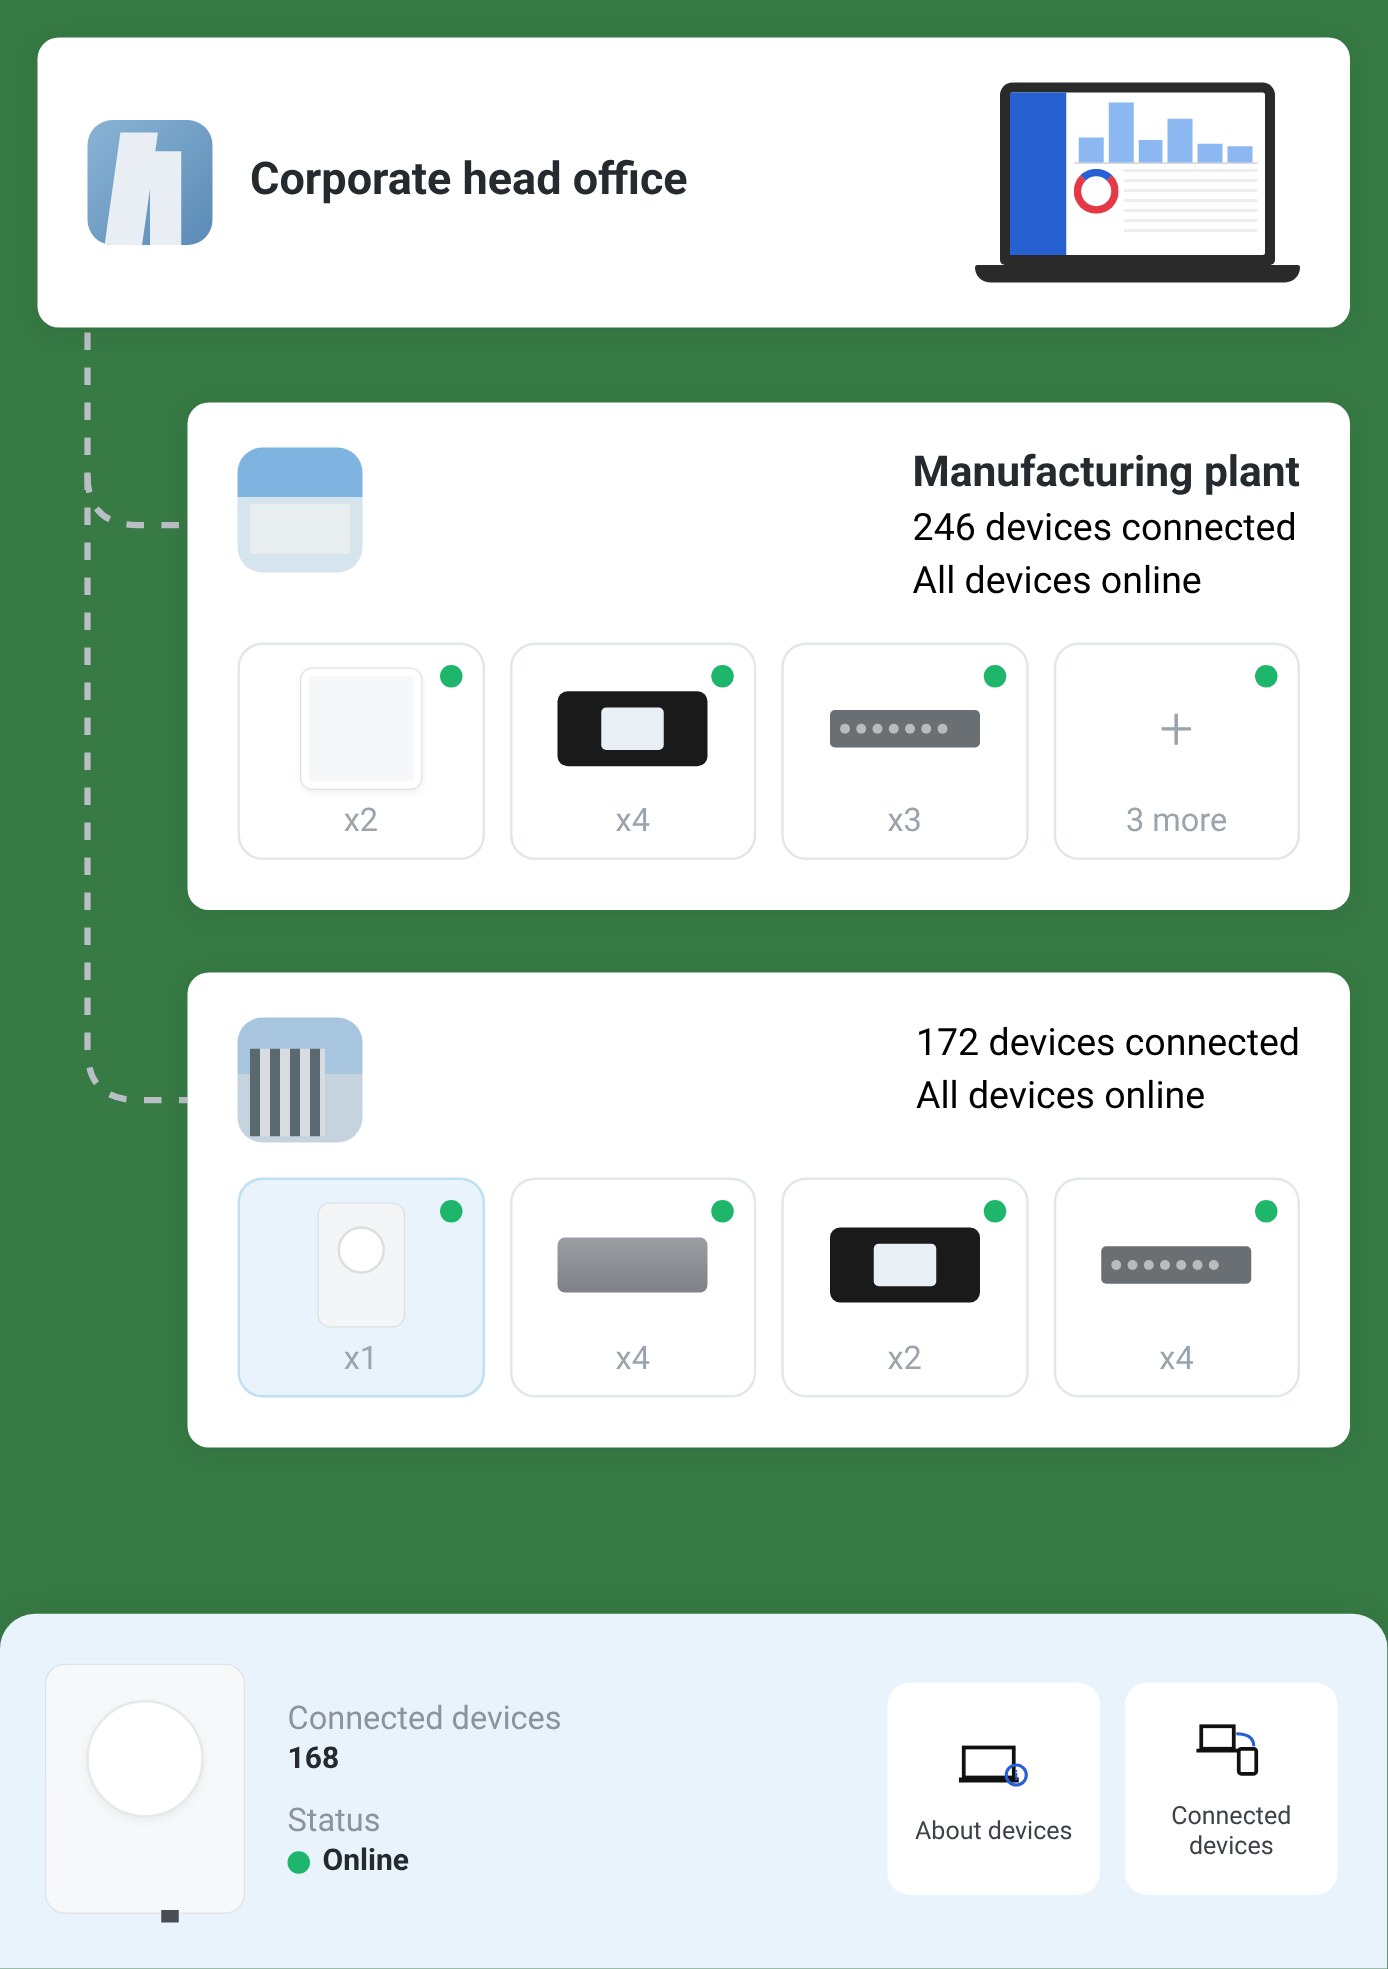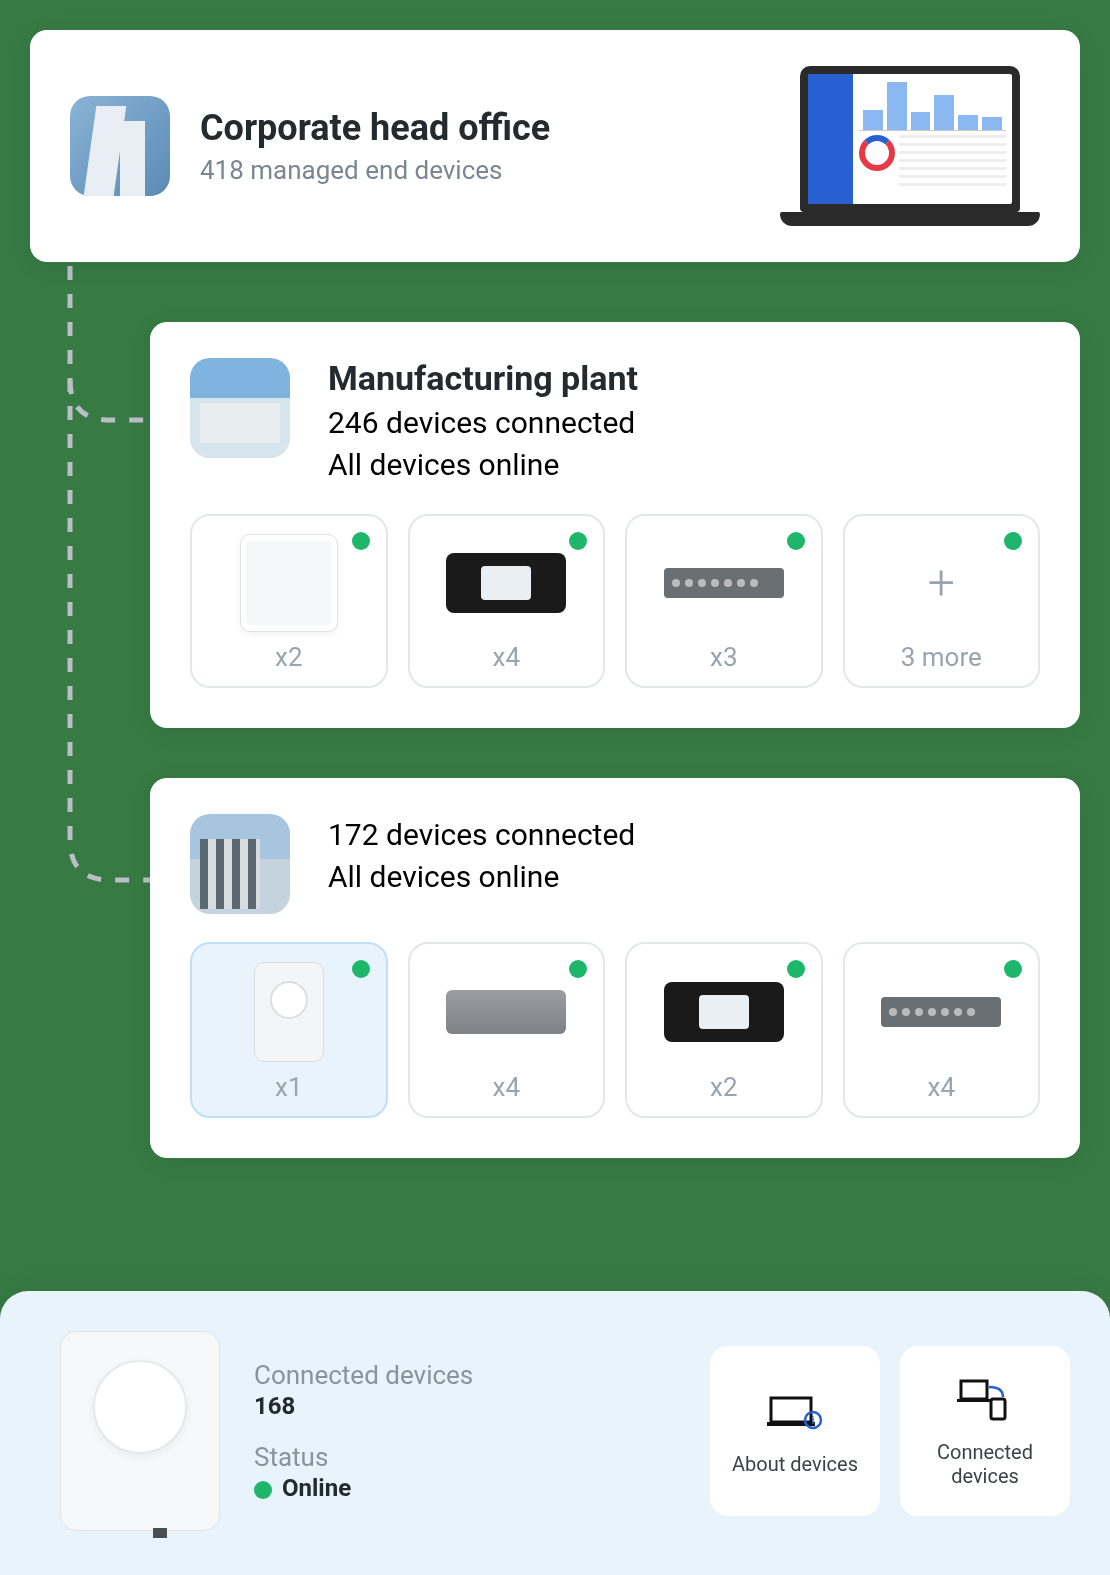--- a/index.html
+++ b/index.html
@@ -53,21 +53,21 @@
 .laptop-bars { height:42%; display:flex; align-items:flex-end; gap:4px; padding:0 4px; }
 .laptop-bars span { background:#8bb8f0; flex:1; }
 .laptop-bars span:nth-child(1){height:40%} .laptop-bars span:nth-child(2){height:95%} .laptop-bars span:nth-child(3){height:35%} .laptop-bars span:nth-child(4){height:70%} .laptop-bars span:nth-child(5){height:30%} .laptop-bars span:nth-child(6){height:25%}
 .laptop-table { height:52%; border-top:1px solid #ccc; display:flex; gap:4px; padding-top:4px;}
 .laptop-donut { width:36px; height:36px; border:6px solid #e63946; border-top-color:#2760d0; border-radius:50%; }
 .laptop-rows { flex:1; background: repeating-linear-gradient(180deg, #eee 0 3px, transparent 3px 8px); }
 .laptop-base { position:absolute; left:0; right:0; bottom:0; height:14px; background:#2a2a2a; border-radius: 2px 2px 12px 12px;}
 .site-card {
   margin-left: 120px; padding: 36px 40px 40px 40px; margin-bottom: 50px;
 }
-.site-header { display:flex; gap: 38px; margin-bottom: 28px; }
+.site-header { display:flex; gap: 38px; margin-bottom: 28px; justify-content: space-between; }
 .site-title { font-size: 34px; font-weight:700; color:#242a2e; margin-bottom:4px; }
 .site-sub { font-size: 30px; color:#000000; line-height:1.4; }
 .device-grid { display:flex; gap: 20px; }
 .device-tile {
   flex:1; border:2px solid #e3e7ea; border-radius:20px; padding: 18px 14px 14px 14px;
   position:relative; display:flex; flex-direction:column; align-items:center; justify-content:flex-end;
   min-height: 170px;
 }
 .device-tile.selected { background:#e8f3fc; border-color:#bfdff5; }
 .status-dot { position:absolute; right:16px; top:16px; width:18px; height:18px; border-radius:50%; background:#1db66a; }
@@ -79,21 +79,21 @@
 .router-black { width:120px; height:60px; background:#1a1a1a; border-radius:8px; display:flex; align-items:center; justify-content:center;}
 .router-black::before { content:""; width:50px; height:34px; background:#e8f0f5; border-radius:4px; }
 .switch-dev { width:140px; height:30px; background:#6a6f73; border-radius:4px; display:flex; align-items:center; gap:5px; padding:0 8px;}
 .switch-dev span { width:8px; height:8px; background:#bbb; border-radius:50%; }
 .cpe { width:70px; height:100px; background:#f4f5f6; border:1px solid #dcdfe2; border-radius:10px; position:relative;}
 .cpe::before { content:""; position:absolute; left:50%; top:18px; transform:translateX(-50%); width:34px; height:34px; border:2px solid #dcdfe2; border-radius:50%; background:#fff;}
 .gw-box { width:120px; height:44px; background: linear-gradient(180deg, #9a9ea2, #7e8286); border-radius:6px; }
 
 .detail-card {
   position:absolute; left:0; right:0; bottom:0;
-  background:#e8f3fc; border-radius: 28px 28px 0 0; padding: 40px 40px 44px 60px;
+  background:#e8f3fc; border-radius: 28px 28px 0 0; padding: 40px 40px 44px 36px;
   display:flex; align-items:center; gap: 34px;
   box-shadow: 0 -4px 24px rgba(0,0,0,0.06);
 }
 .detail-img { width:160px; height:200px; background:#f7f8f9; border:1px solid #e0e3e5; border-radius:16px; position:relative;}
 .detail-img::before { content:""; position:absolute; left:50%; top:28px; transform:translateX(-50%); width:90px; height:90px; border-radius:50%; background:#fff; border:2px solid #e6e9eb; box-shadow:0 3px 8px rgba(0,0,0,0.05);}
 .detail-img::after { content:""; position:absolute; left:58%; bottom:-8px; width:14px; height:10px; background:#4a4e52;}
 .detail-info { flex:1; }
 .label { font-size:26px; color:#8b949c; margin-bottom:2px;}
 .value { font-size:24px; font-weight:700; color:#242a2e; }
 .status-row { margin-top:22px; }
@@ -114,21 +114,20 @@
 <svg class="connectors" width="1110" height="1575">
   <path d="M 70 210 L 70 840 Q 70 880 110 880 L 150 880" stroke="#b9bfc4" stroke-width="5" stroke-dasharray="14 14" fill="none"></path>
   <path d="M 70 380 Q 70 420 110 420 L 150 420" stroke="#b9bfc4" stroke-width="5" stroke-dasharray="14 14" fill="none"></path>
   <path d="M 268 1005 L 268 1100" stroke="#b9bfc4" stroke-width="5" stroke-dasharray="14 14" fill="none"></path>
 </svg>
 
 <div class="card head-card">
   <div class="loc-img building"></div>
   <div class="head-text">
     <h1>Corporate head office</h1>
-    <p>418 managed end devices</p>
   </div>
   <div class="laptop">
     <div class="laptop-screen">
         <div class="laptop-screen-inner">
       <div class="laptop-side"></div>
       <div class="laptop-main">
         <div class="laptop-bars">
               <span></span>
               <span></span>
               <span></span>

